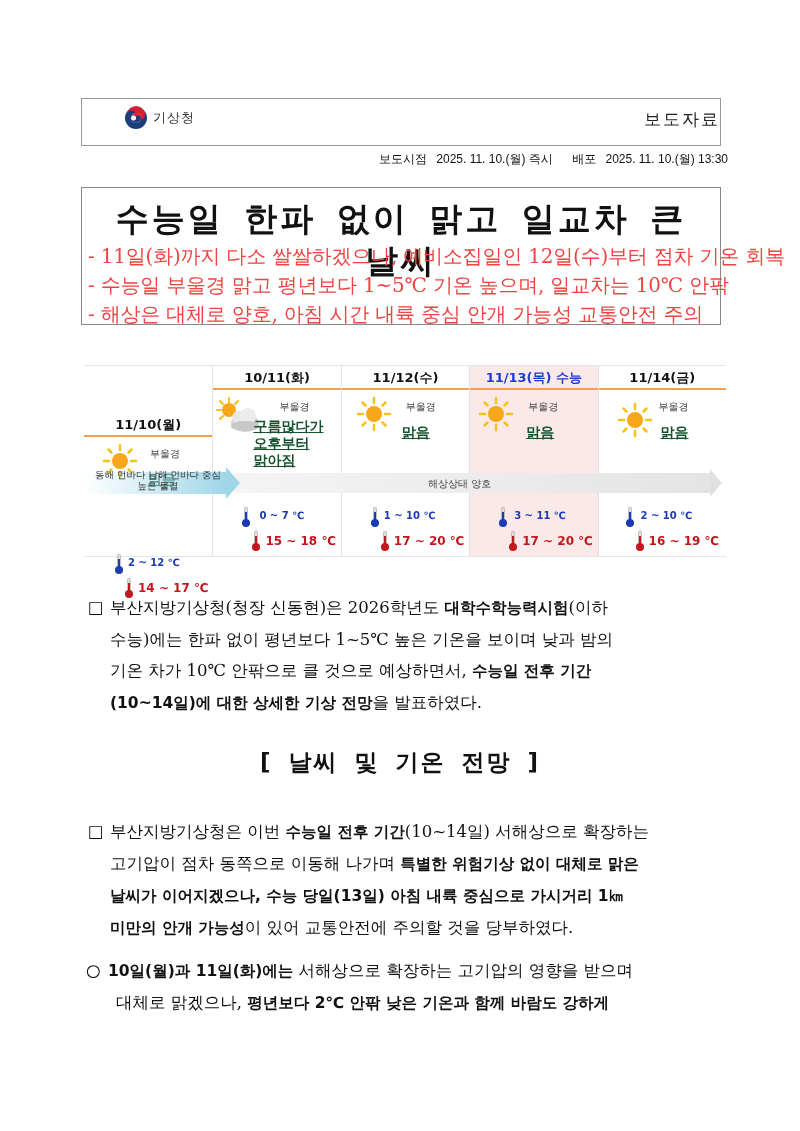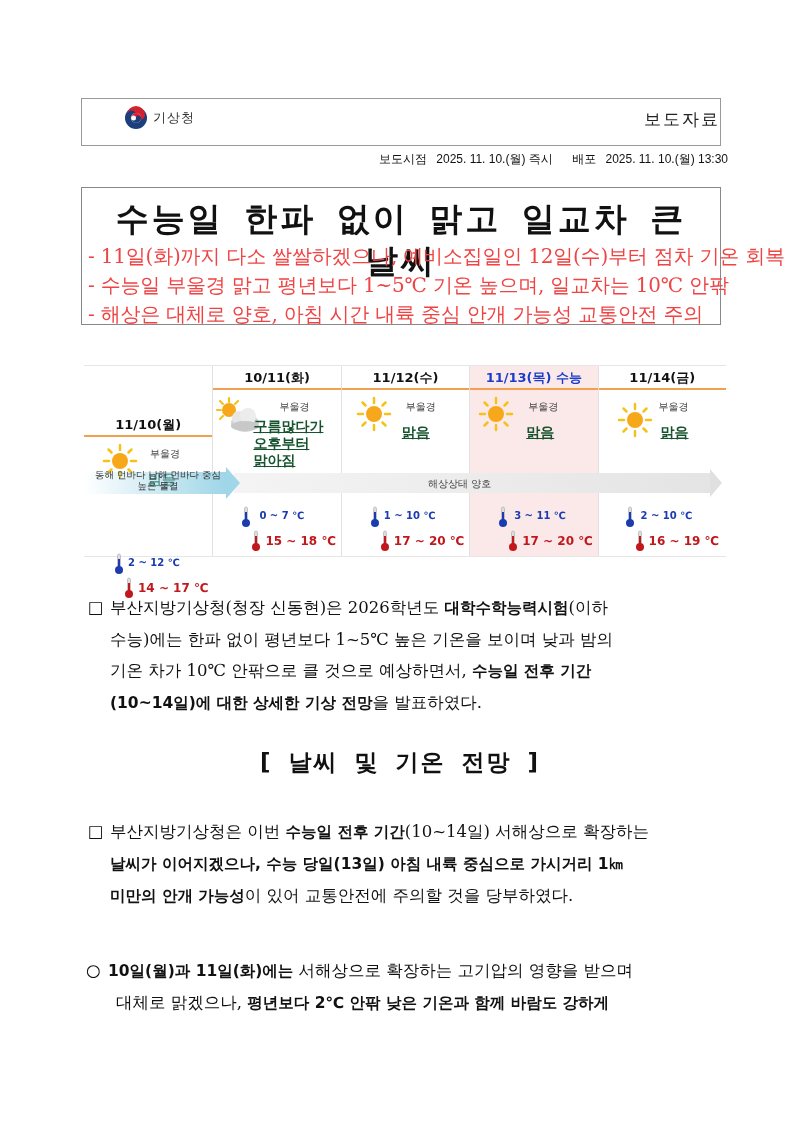--- a/index.html
+++ b/index.html
@@ -315,20 +315,21 @@
   <span class="line"><span class="box-bullet">□</span><span>부산지방기상청(청장 신동현)은 2026학년도 </span><span class="bold">대학수학능력시험</span><span>(이하</span></span>
   <span class="line indent"><span>수능)에는 한파 없이 평년보다 1~5℃ 높은 기온을 보이며 낮과 밤의</span></span>
   <span class="line indent"><span>기온 차가 10℃ 안팎으로 클 것으로 예상하면서, </span><span class="bold">수능일 전후 기간</span></span>
   <span class="line indent"><span class="bold">(10~14일)에 대한 상세한 기상 전망</span><span>을 발표하였다.</span></span>
 </div>
 
 <div class="section-title">[ 날씨 및 기온 전망 ]</div>
 
 <div class="para" style="top:816px">
   <span class="line"><span class="box-bullet">□</span><span>부산지방기상청은 이번 </span><span class="bold">수능일 전후 기간</span><span>(10~14일) 서해상으로 확장하는</span></span>
+  <span class="line indent"><span>고기압이 점차 동쪽으로 이동해 나가며 </span><span class="bold">특별한 위험기상 없이 대체로 맑은</span></span>
   <span class="line indent"><span class="bold">날씨가 이어지겠으나, 수능 당일(13일) 아침 내륙 중심으로 가시거리 1㎞</span></span>
   <span class="line indent"><span class="bold">미만의 안개 가능성</span><span>이 있어 교통안전에 주의할 것을 당부하였다.</span></span>
 </div>
 
 <div class="para" style="top:955px;left:86px">
   <span class="line"><span class="box-bullet">○</span><span class="bold">10일(월)과 11일(화)에는</span><span> 서해상으로 확장하는 고기압의 영향을 받으며</span></span>
   <span class="line indent" style="padding-left:30px"><span>대체로 맑겠으나, </span><span class="bold">평년보다 2℃ 안팎 낮은 기온과 함께 바람도 강하게</span></span>
 </div>
 
 </body></html>

